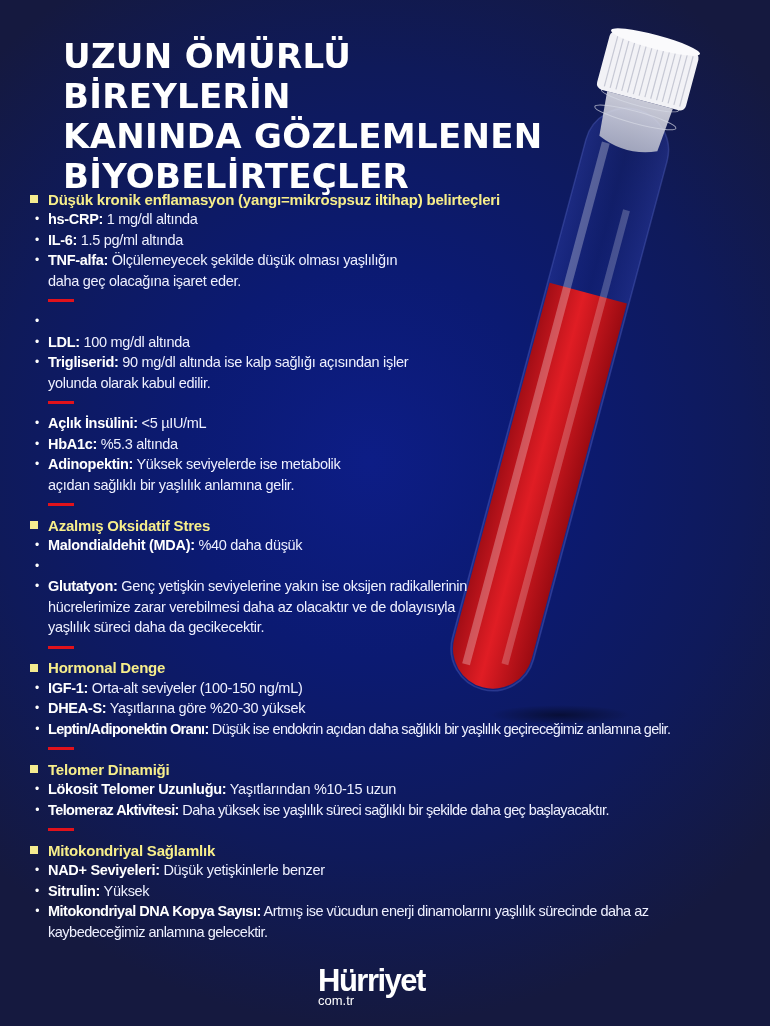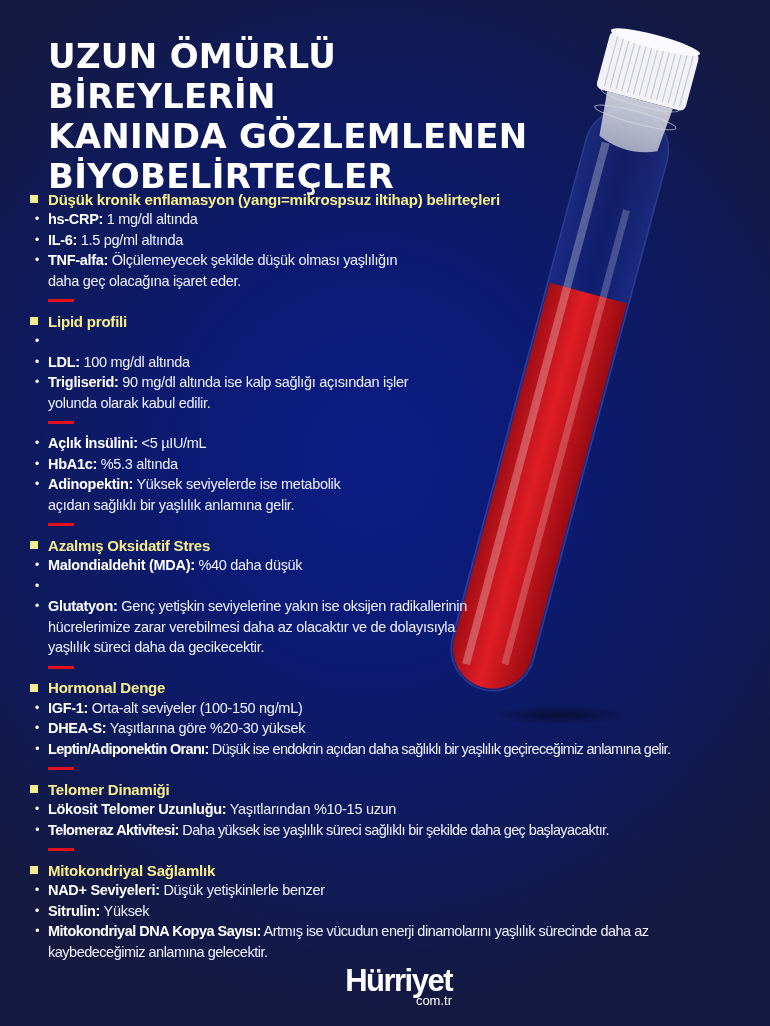--- a/index.html
+++ b/index.html
@@ -4,39 +4,39 @@
 <style>
   html, body { margin:0; padding:0; }
   body {
     width:770px; height:1026px; overflow:hidden; position:relative;
     background: radial-gradient(ellipse 70% 55% at 48% 45%, #0d1d86 0%, #0b1a72 35%, #0f1a5a 70%, #15193f 100%);
     font-family: "Liberation Sans", sans-serif;
     color:#ffffff;
   }
   .tube { position:absolute; left:0; top:0; width:770px; height:1026px; pointer-events:none; }
   .title {
-    position:absolute; left:48px; top:36px; margin:0;
+    position:absolute; left:63px; top:36px; margin:0;
     font-family:"DejaVu Sans", sans-serif; font-weight:bold;
     font-size:34px; line-height:40px; letter-spacing:0.3px; color:#ffffff;
     width:520px;
   }
   .title span { display:block; }
   .content { position:absolute; left:26px; top:177px; width:730px;margin-top:12px; }
   .section { margin:0; }
   .sec-head { display:flex; align-items:center; height:20px; }
   .sq { width:8px; height:8px; background:#f4eb8f; margin-left:4px; margin-right:10px; flex:none; }
   .sec-title { font-weight:bold; font-size:15px; color:#f7ee8a; letter-spacing:-0.2px; }
   .item { display:flex; font-size:14.5px; line-height:20.5px; letter-spacing:-0.3px; }
   .dot { width:22px; flex:none; text-align:center; font-size:12px; color:#ffffff; }
   .itxt { flex:1; }
   .lbl { font-weight:bold; }
   .val { font-weight:normal; color:#eef0ff; }
   .redbar { width:26px; height:3px; background:#e1121b; margin:8px 0 9px 22px; }
   .narrow .item .itxt { max-width:400px; }
-  .logo { position:absolute; left:318px; top:966px; text-align:right; width:134px; }
+  .logo { position:absolute; left:318px; top:966px; width:134px; }
   .logo-main { font-family:"Liberation Sans", sans-serif; font-weight:bold; font-size:31px; line-height:30px; letter-spacing:-1.5px; color:#fff; display:block; }
   .logo-sub { font-family:"Liberation Sans", sans-serif; font-size:13px; line-height:12px; color:#fff; display:block; margin-top:-1px; }
 </style>
 </head>
 <body>
 
 <svg class="tube" viewBox="0 0 770 1026" xmlns="http://www.w3.org/2000/svg">
   <defs>
     <linearGradient id="blood" x1="0" y1="0" x2="1" y2="0">
       <stop offset="0" stop-color="#a30e16"></stop>
@@ -114,24 +114,20 @@
         <span class="itxt"><span class="lbl">IL-6:</span><span class="val"> 1.5 pg/ml altında</span></span>
       </div>
     <div class="item">
         <span class="dot">•</span>
         <span class="itxt" style="max-width:380px"><span class="lbl">TNF-alfa:</span><span class="val"> Ölçülemeyecek şekilde düşük olması yaşlılığın daha geç olacağına işaret eder.</span></span>
       </div>
     <div class="redbar"></div>
   </div>
 
   <div class="section narrow">
-    <div class="sec-head">
-      <span class="sq"></span>
-      <span class="sec-title">Lipid profili</span>
-    </div>
     <div class="item">
         <span class="dot">•</span>
       </div>
     <div class="item">
         <span class="dot">•</span>
         <span class="itxt"><span class="lbl">LDL:</span><span class="val"> 100 mg/dl altında</span></span>
       </div>
     <div class="item">
         <span class="dot">•</span>
         <span class="itxt" style="max-width:380px"><span class="lbl">Trigliserid:</span><span class="val"> 90 mg/dl altında ise kalp sağlığı açısından işler yolunda olarak kabul edilir.</span></span>

